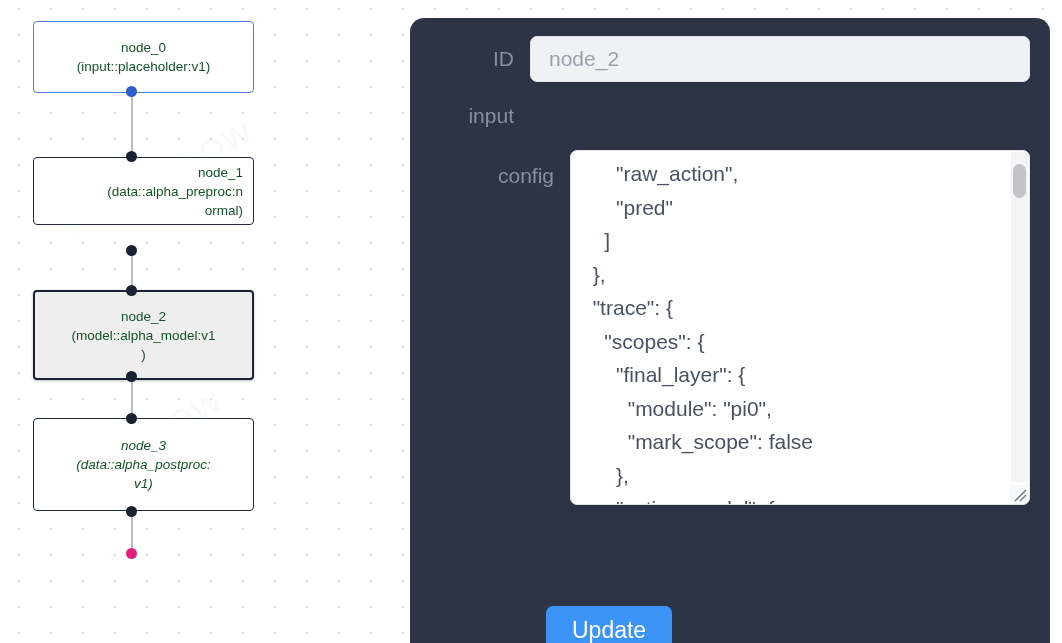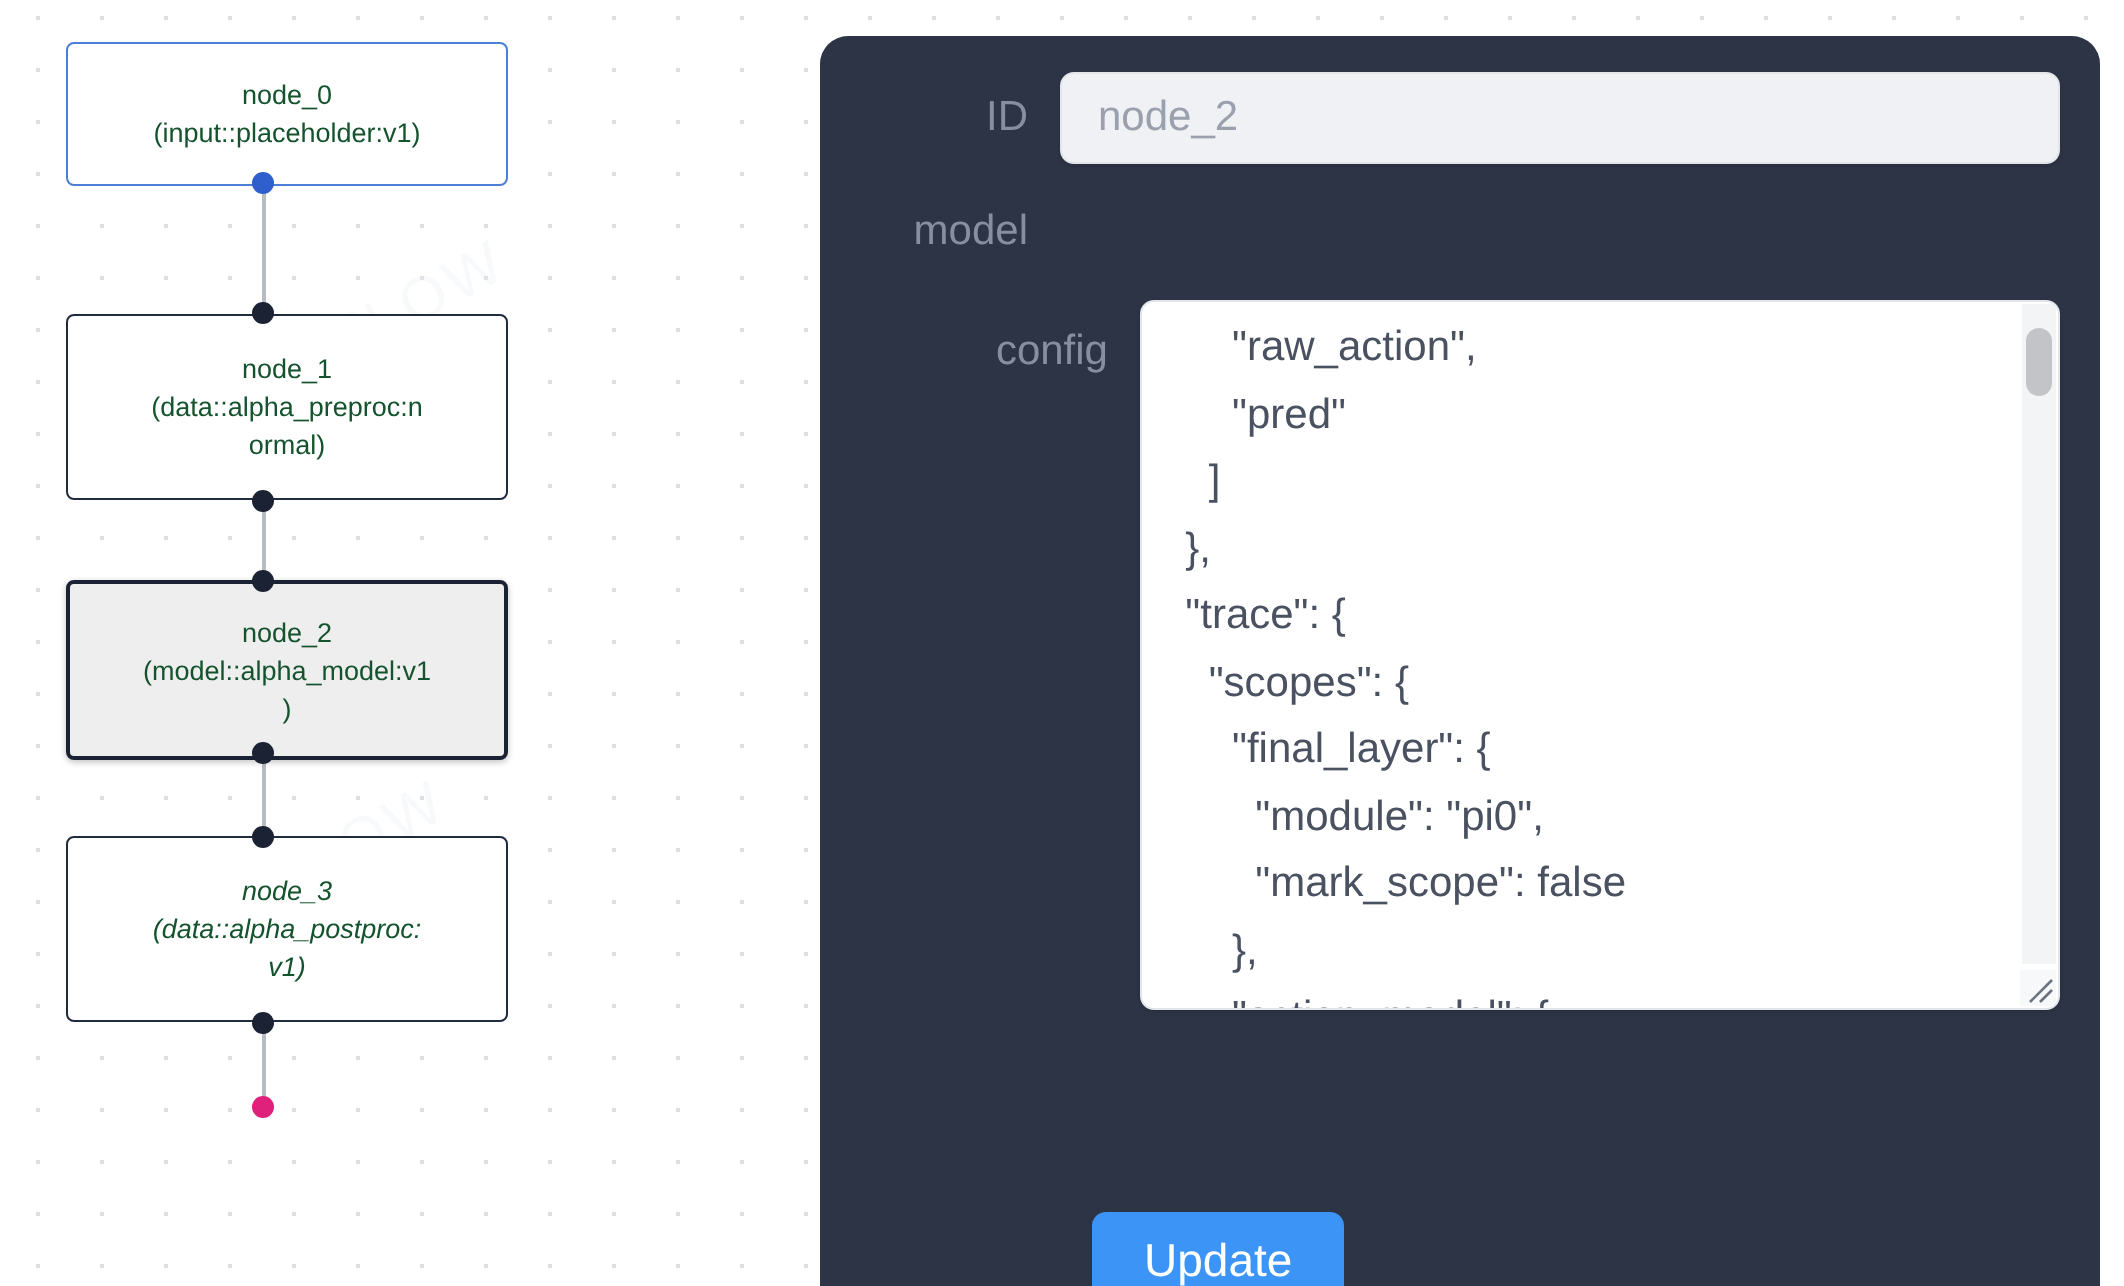--- a/index.html
+++ b/index.html
@@ -265,21 +265,21 @@
     <div class="edge" style="top:250px; height:40px;"></div>
     <div class="edge" style="top:375px; height:43px;"></div>
     <div class="edge" style="top:511px; height:39px;"></div>
 
     <div class="node input" style="top:21px; height:72px;">
       <span class="nm">node_0</span>
       <span class="ty">(input::placeholder:v1)</span>
     </div>
     <div class="handle blue" style="top:86px;"></div>
 
-    <div class="node" style="top:157px; height:93px;">
+    <div class="node" style="top:157px; height:68px;align-items:flex-end;">
       <span class="nm">node_1</span>
       <span class="ty">(data::alpha_preproc:n</span>
       <span class="ty">ormal)</span>
     </div>
     <div class="handle" style="top:151px;"></div>
     <div class="handle" style="top:245px;"></div>
 
     <div class="node selected" style="top:290px; height:90px;">
       <span class="nm">node_2</span>
       <span class="ty">(model::alpha_model:v1</span>
@@ -301,21 +301,21 @@
 
 
   <div class="panel">
 
     <div class="field-row">
       <div class="field-label">ID</div>
       <div class="text-input">node_2</div>
     </div>
 
     <div class="field-row">
-      <div class="field-label">model</div>
+      <div class="field-label">input</div>
     </div>
 
     <div class="config-row">
       <div class="field-label top">config</div>
       <div class="textarea-wrap">
         <pre class="textarea-content">      "raw_action",
       "pred"
     ]
   },
   "trace": {

